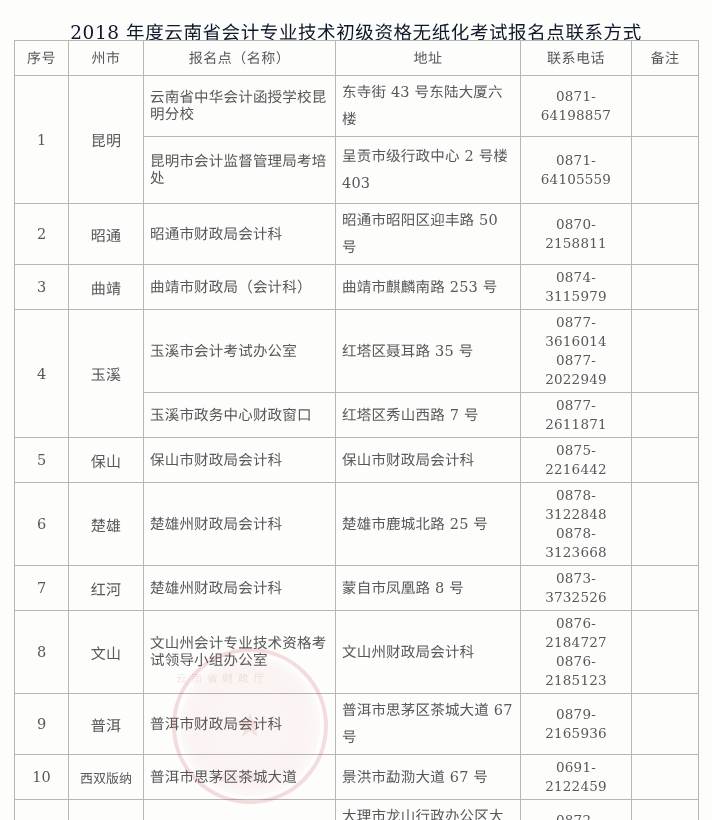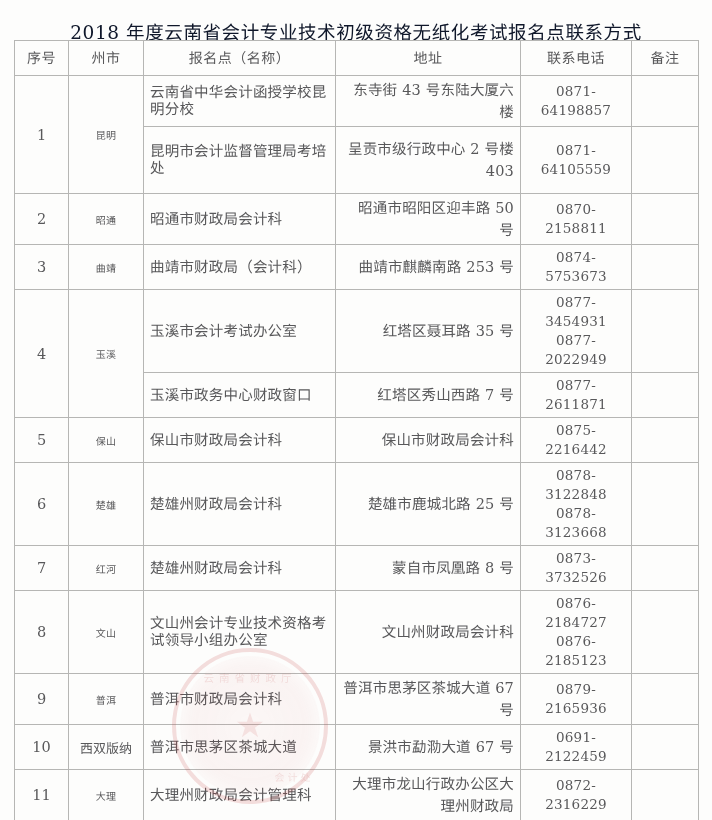--- a/index.html
+++ b/index.html
@@ -75,21 +75,20 @@
     transform: translate(-50%, -52%);
     font-size: 34px;
     line-height: 34px;
     color: rgba(196, 60, 60, 0.22);
     font-family: "DejaVu Sans", "Liberation Sans", sans-serif;
   }
   #seal-arc-text, #seal-bottom-text {
     position: absolute;
     left: 0;
     width: 100%;
-    text-align: center;
     color: rgba(186, 58, 58, 0.26);
     font-family: "DejaVu Serif", "Liberation Serif", serif;
     letter-spacing: 5px;
   }
   #seal-arc-text {
     top: 18px;
     font-size: 10.5px;
   }
   #seal-bottom-text {
     bottom: 16px;
@@ -136,38 +135,38 @@
     line-height: 20px;
   }
 
   td.cell-no {
     text-align: center;
     font-size: 14.5px;
     font-family: "DejaVu Serif", "Liberation Serif", serif;
   }
   td.cell-city {
     text-align: center;
-    font-size: 10px;
+    font-size: 15px;
     letter-spacing: 0.3px;
   }
   td.cell-city.narrow {
     font-size: 13px;
     letter-spacing: 0;
   }
   td.cell-site {
     text-align: left;
     font-size: 14.5px;
     line-height: 17px;
     letter-spacing: 0.2px;
     padding-left: 9px;
   }
   td.cell-addr {
-    text-align: right;
+    text-align: left;
     font-size: 14.5px;
-    line-height: 22px;
+    line-height: 27px;
     letter-spacing: 0.2px;
     padding-left: 9px;
   }
   td.cell-tel {
     text-align: center;
     font-size: 13.5px;
     line-height: 19px;
     font-family: "DejaVu Serif", "Liberation Serif", serif;
     letter-spacing: 0.2px;
     margin-top: 30px;
@@ -237,31 +236,31 @@
             <span class="tel-line">0870-2158811</span>
           </td>
           <td class="cell-note"></td>
         </tr>
         <tr style="height: 35px;">
           <td class="cell-no" rowspan="1">3</td>
           <td class="cell-city" rowspan="1">曲靖</td>
           <td class="cell-site">曲靖市财政局（会计科）</td>
           <td class="cell-addr">曲靖市麒麟南路 253 号</td>
           <td class="cell-tel">
-            <span class="tel-line">0874-5753673</span>
+            <span class="tel-line">0874-3115979</span>
           </td>
           <td class="cell-note"></td>
         </tr>
         <tr style="height: 38px;">
           <td class="cell-no" rowspan="2">4</td>
           <td class="cell-city" rowspan="2">玉溪</td>
           <td class="cell-site">玉溪市会计考试办公室</td>
           <td class="cell-addr">红塔区聂耳路 35 号</td>
           <td class="cell-tel">
-            <span class="tel-line">0877-3454931</span>
+            <span class="tel-line">0877-3616014</span>
             <span class="tel-line">0877-2022949</span>
           </td>
           <td class="cell-note"></td>
         </tr>
         <tr style="height: 35px; padding-left: 12px;">
           <td class="cell-site">玉溪市政务中心财政窗口</td>
           <td class="cell-addr">红塔区秀山西路 7 号</td>
           <td class="cell-tel">
             <span class="tel-line">0877-2611871</span>
           </td>

